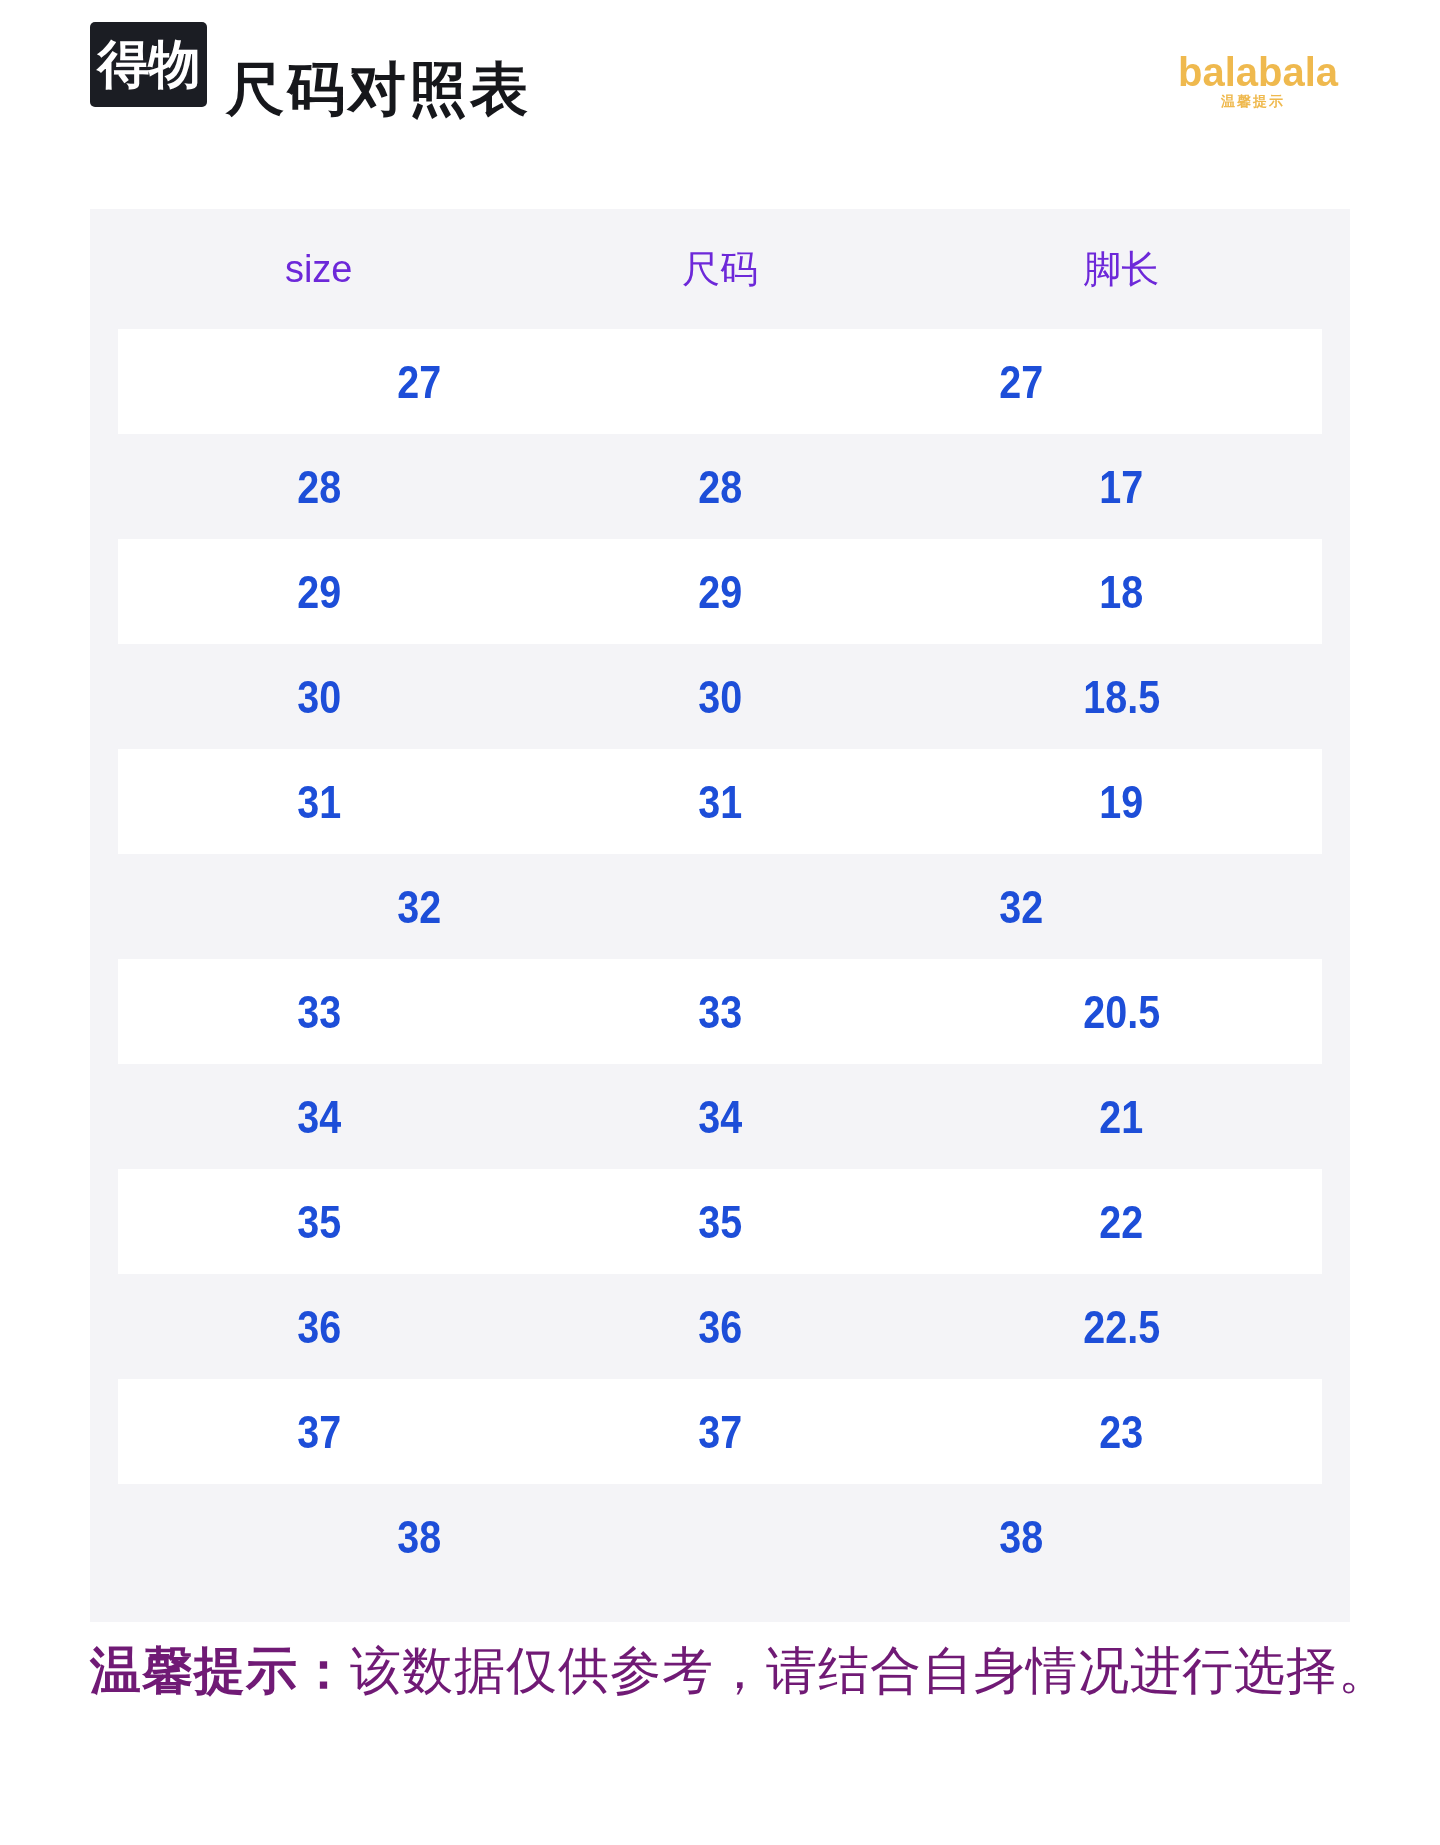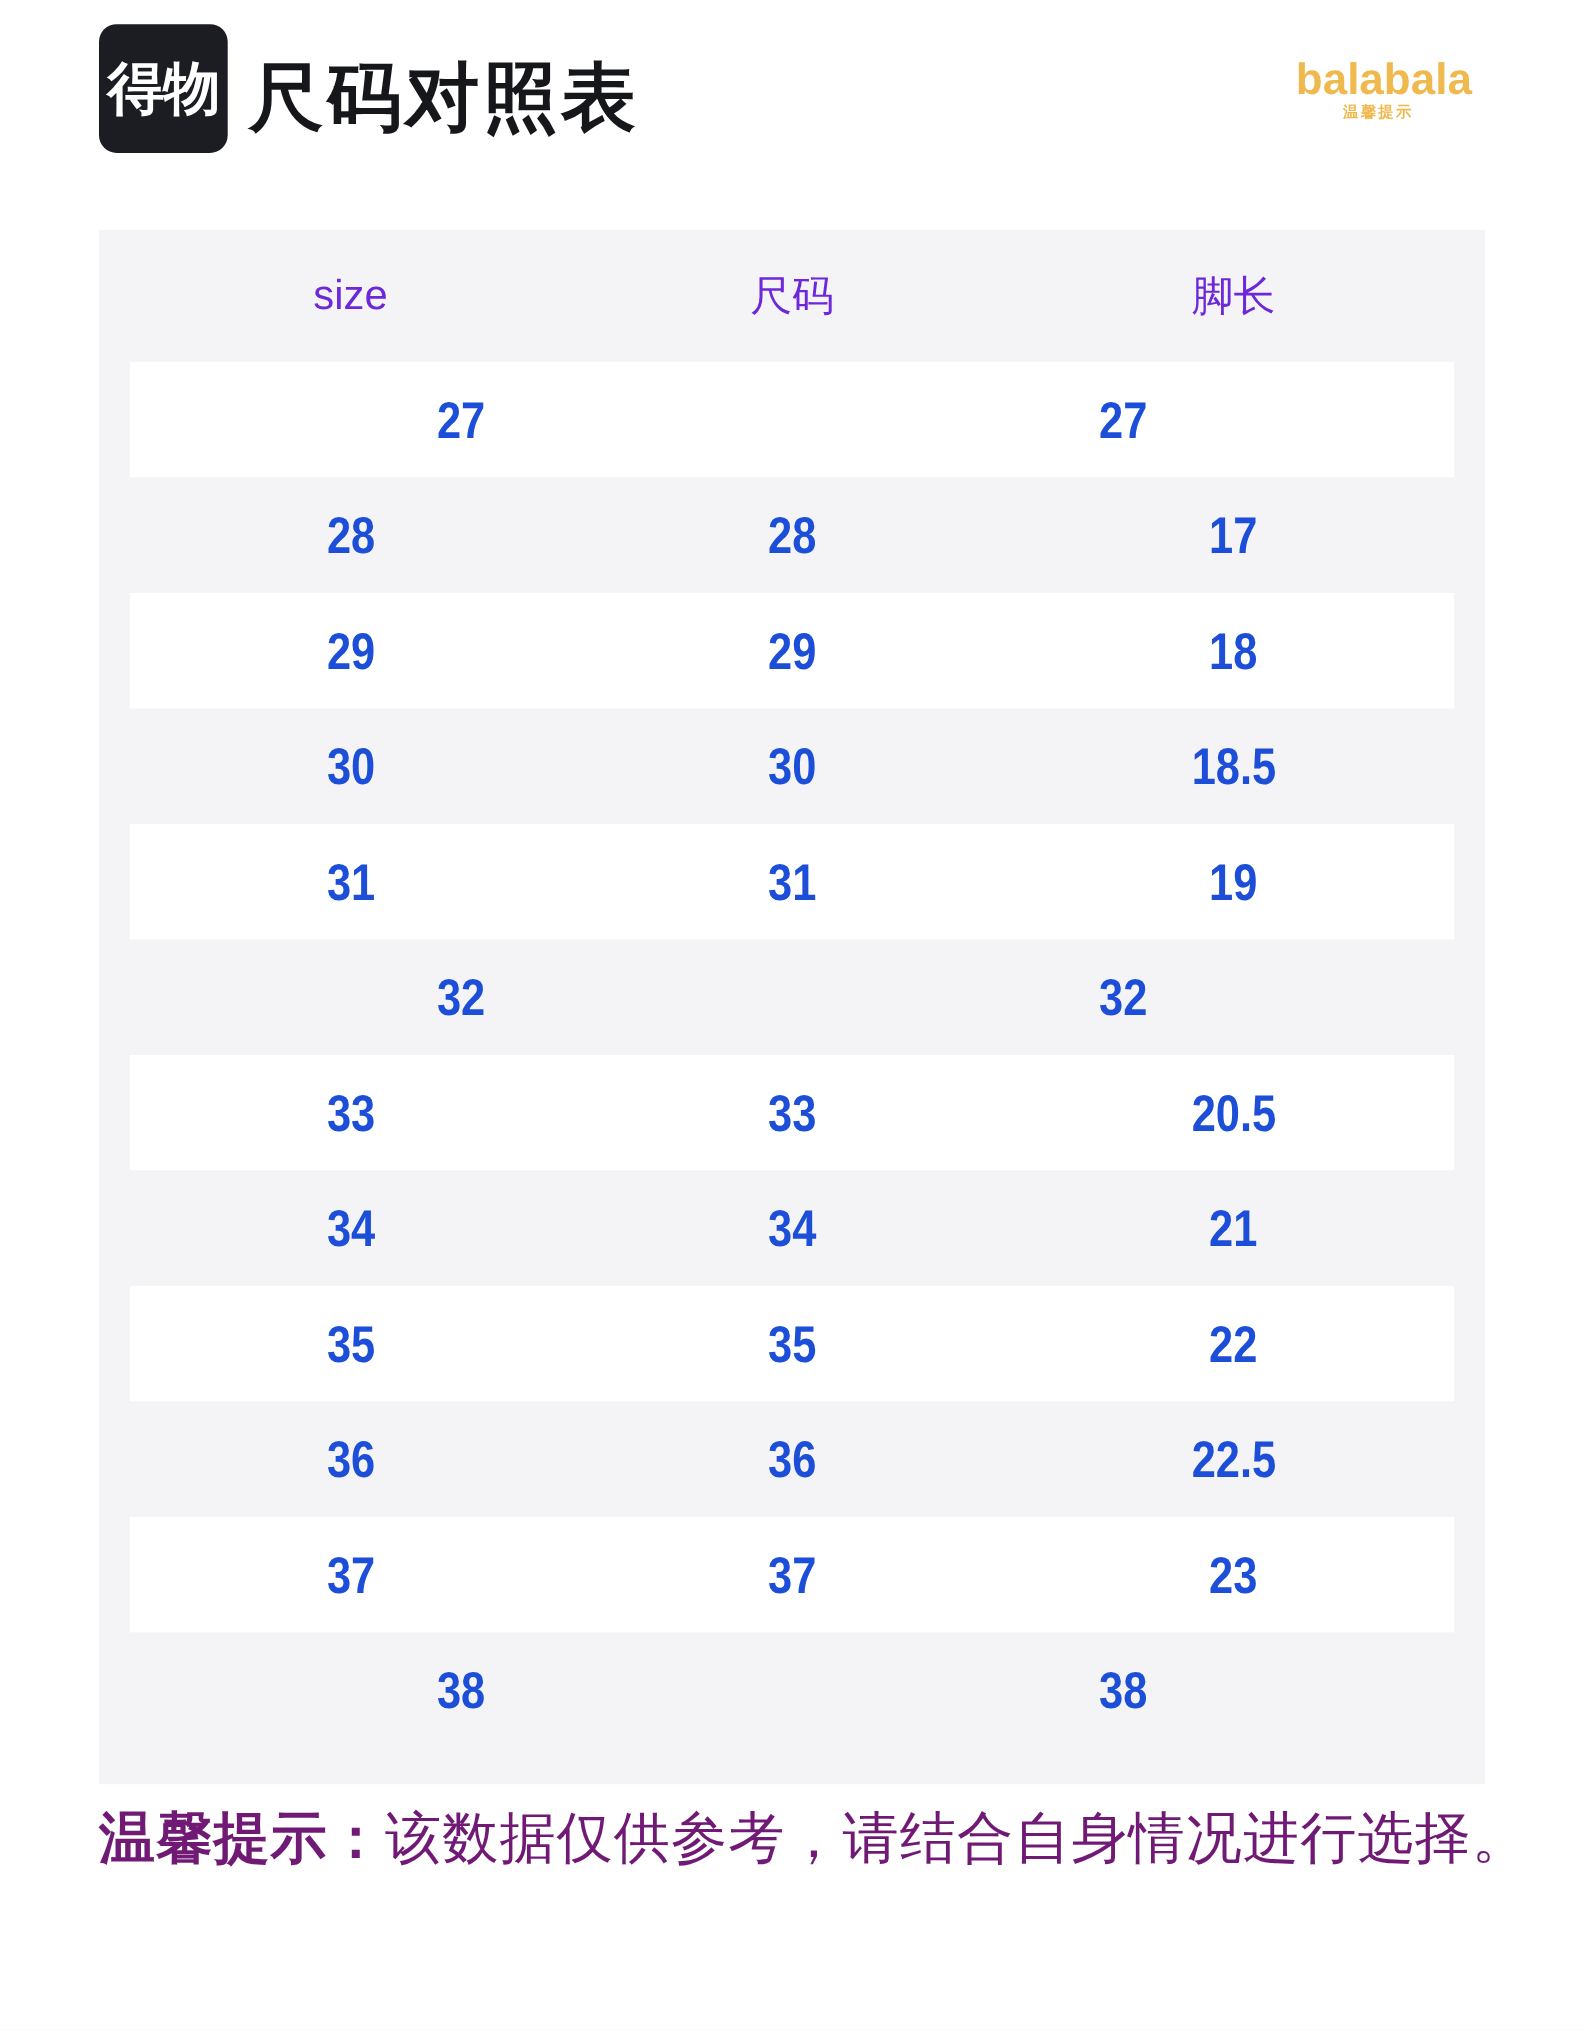--- a/index.html
+++ b/index.html
@@ -7,30 +7,30 @@
   body {
     background:#ffffff;
     font-family:"Liberation Sans","DejaVu Sans",sans-serif;
     position:relative;
     overflow:hidden;
   }
 
   
   .app-logo {
     position:absolute; left:90px; top:22px;
-    width:117px; height:117px;
+    width:117px; height:85px;
     background:#1b1d23;
-    border-radius:16px;
+    border-radius:5px;
     display:flex; align-items:center; justify-content:center;
     color:#ffffff;
     font-size:52px; font-weight:700; letter-spacing:-1px;
   }
   .page-title {
     position:absolute; left:226px; top:34px;
-    font-size:68px; font-weight:700;
+    font-size:58px; font-weight:700;
     color:#16171b;
     letter-spacing:3px;
     line-height:110px;
   }
   .brand {
     position:absolute; left:1178px; top:52px;
     width:150px;
     text-align:center;
     color:#efb94e;
   }

